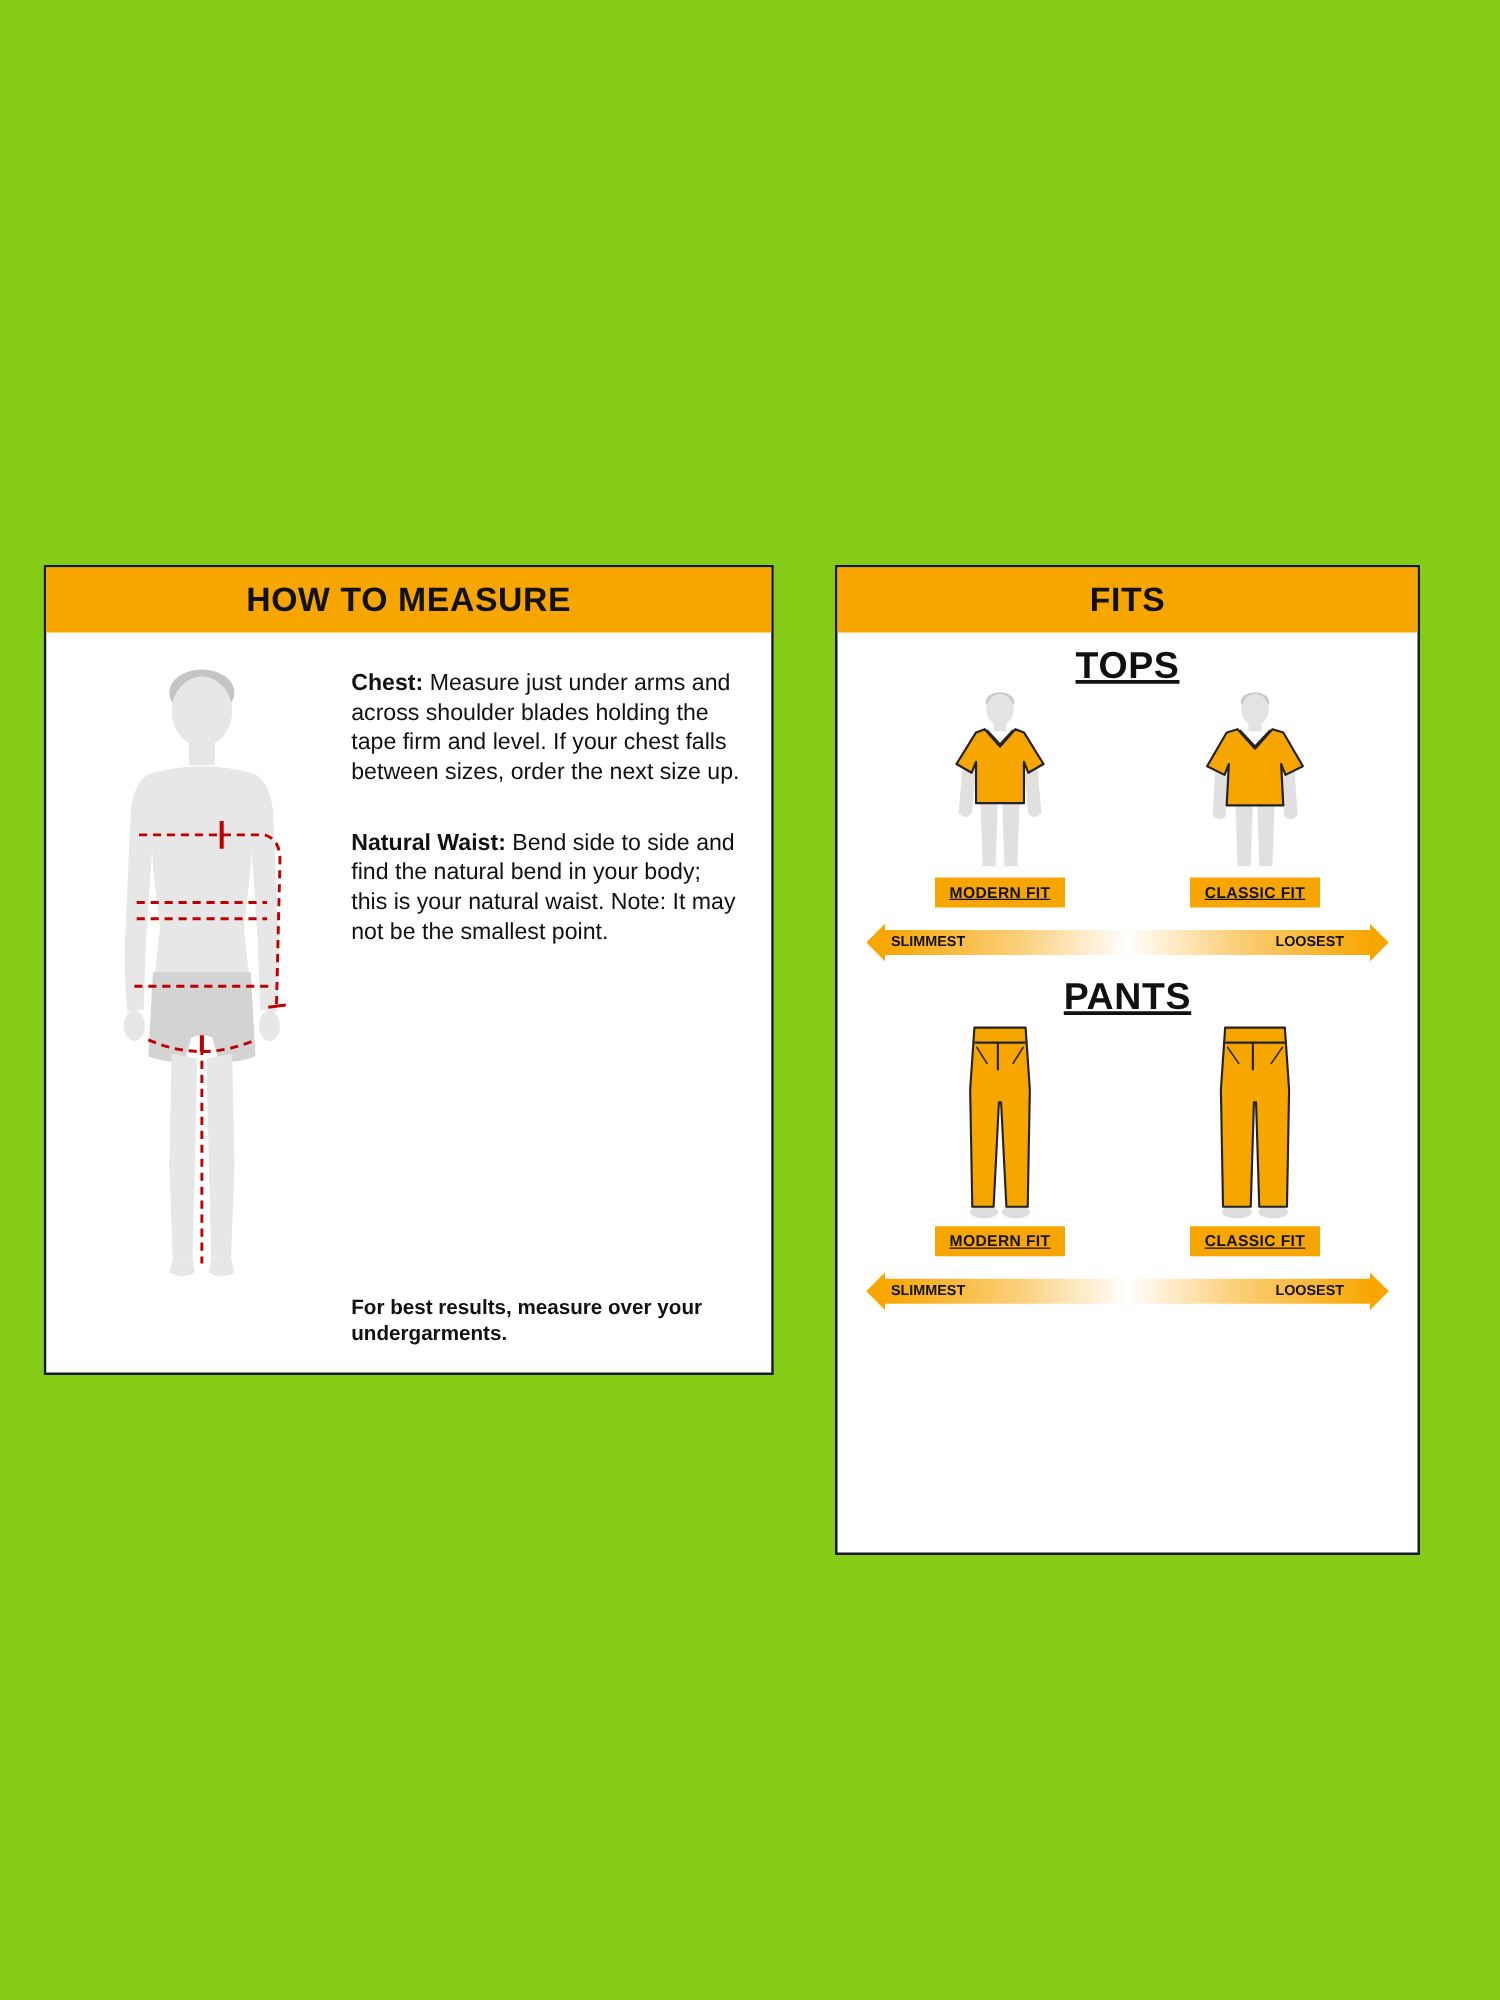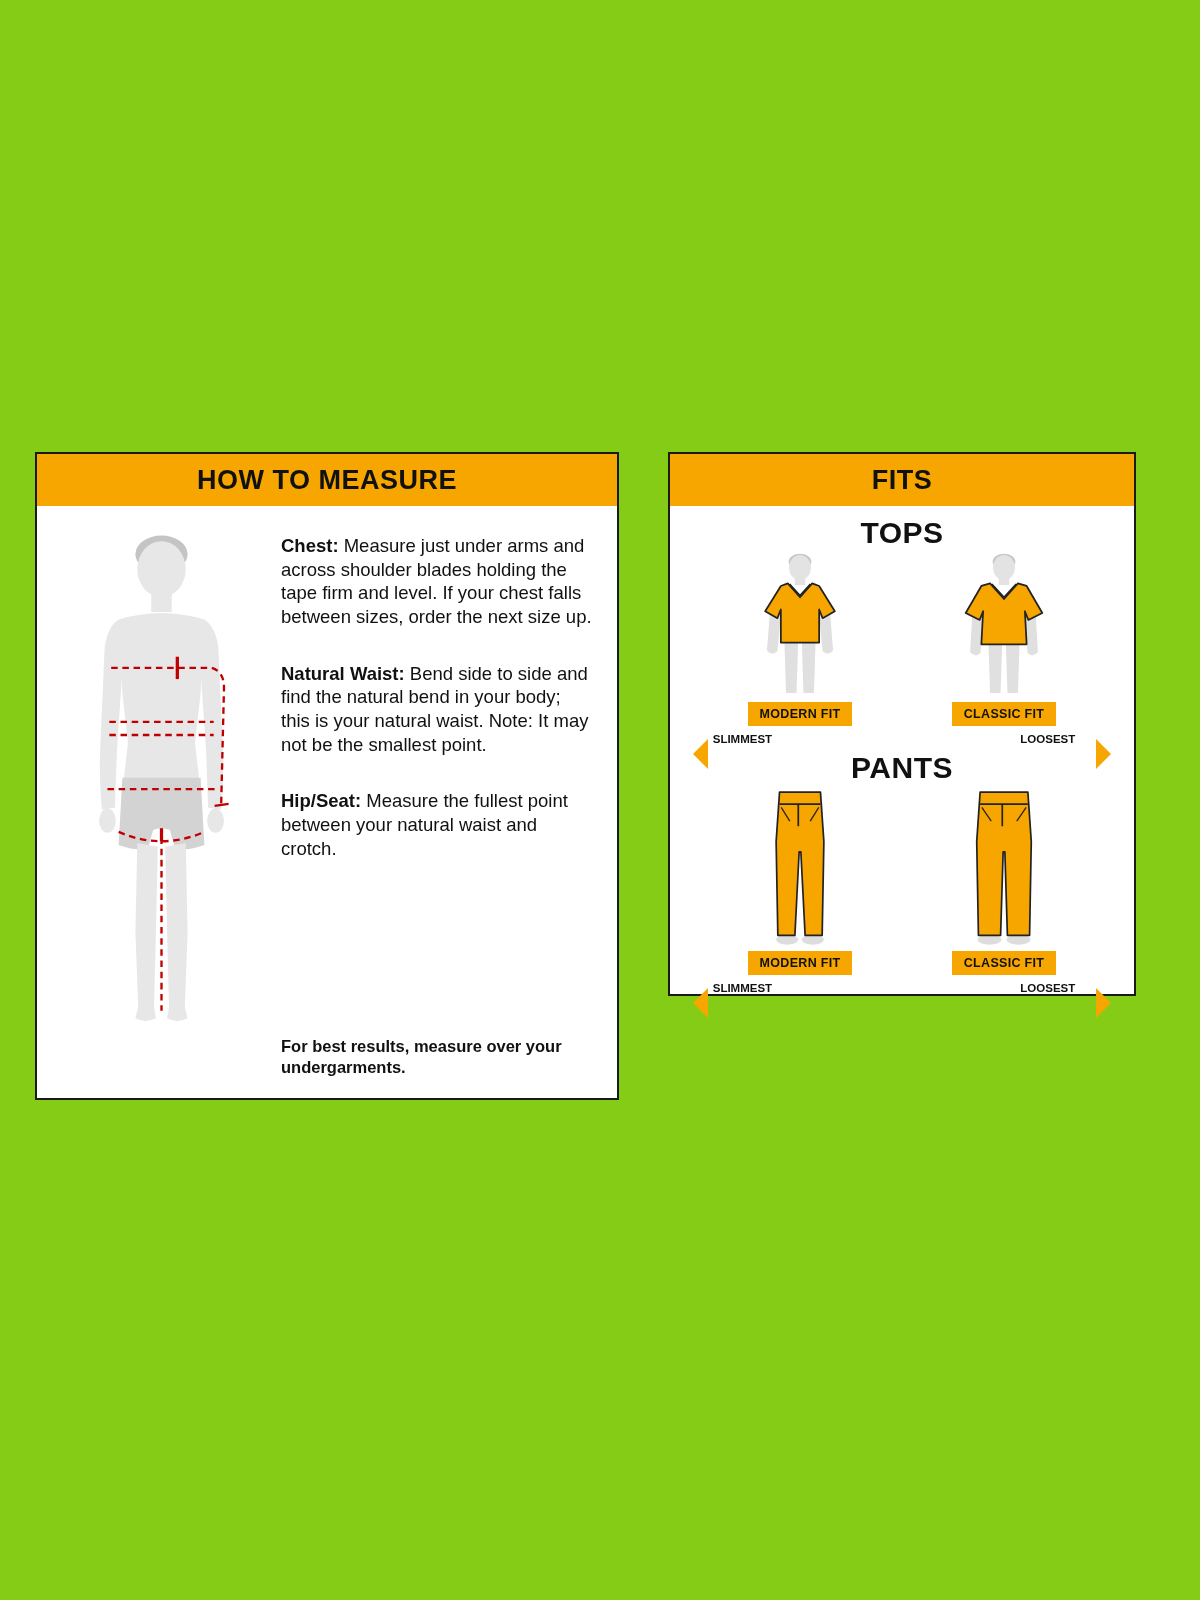--- a/index.html
+++ b/index.html
@@ -2,36 +2,36 @@
 <html><head>
 <meta charset="utf-8">
 <style>
   * { margin:0; padding:0; box-sizing:border-box; }
   html,body { background:#ffffff; }
   body { font-family:"Liberation Sans", sans-serif; color:#111; }
   .page { position:relative; width:1200px; height:1600px; background:#84cc16; overflow:hidden; }
 
   .panel { position:absolute; top:452px; border:2px solid #1a1a1a; background:#fff; }
   .htm-panel { left:35px; width:584px; height:648px; }
-  .fits-panel { left:668px; width:468px; height:544px; }
+  .fits-panel { left:668px; width:468px; height:792px; }
 
   .panel-header { height:52px; background:#F7A600; display:flex; align-items:center; justify-content:center; }
   .panel-header h2 { font-size:27px; font-weight:700; letter-spacing:.5px; color:#111; }
 
   
   .htm-body { display:flex; height:calc(100% - 52px); padding:16px 24px 16px 18px; }
   .figure-wrap { width:212px; flex:0 0 212px; display:flex; align-items:flex-start; justify-content:center; padding-top:8px; }
   .figure-wrap svg { width:205px; height:auto; }
   .copy { flex:1; display:flex; flex-direction:column; padding-left:14px; padding-top:12px; font-size:18.5px; line-height:1.28;gap:12px; }
   .measure-item { margin-bottom:21px; }
   .measure-item strong { font-weight:700; }
   .footnote { margin-top:auto; margin-bottom:4px; font-weight:700; font-size:16.5px; }
 
   
-  .fits-body { display:flex; flex-direction:column; align-items:center; height:calc(100% - 52px); padding:6px 14px 10px; }
+  .fits-body { display:flex; flex-direction:column; align-items:center; height:calc(100% - 52px); padding:6px 14px 10px;text-decoration:underline; }
   .group-heading { font-size:30px; font-weight:800; letter-spacing:.5px; margin:4px 0 2px; }
   .figure-row { display:flex; gap:64px; }
   .fit-figure { display:flex; flex-direction:column; align-items:center; width:140px; }
   .fit-figure svg.top-icon { width:112px; height:148px; }
   .fit-figure svg.pants-icon { width:104px; height:162px; }
   .fit-badge { margin-top:2px; background:#F7A600; color:#111; font-weight:700; font-size:12.5px; letter-spacing:.3px; padding:5px 12px; white-space:nowrap; }
 
   .scale-arrow { position:relative; width:96%; height:30px; margin:13px 0 8px; }
   .arrow-bar { position:absolute; left:13px; right:13px; top:5px; bottom:5px;
                background:linear-gradient(90deg,#F7A600 0%,#FBCF7A 28%,#FFFFFF 50%,#FBCF7A 72%,#F7A600 100%); }
@@ -94,24 +94,20 @@
 
       <div class="copy">
         <p class="measure-item">
           <strong>Chest:</strong>
           <span>Measure just under arms and across shoulder blades holding the tape firm and level. If your chest falls between sizes, order the next size up.</span>
         </p>
         <p class="measure-item">
           <strong>Natural Waist:</strong>
           <span>Bend side to side and find the natural bend in your body; this is your natural waist. Note: It may not be the smallest point.</span>
         </p>
-        <p class="measure-item">
-          <strong>Hip/Seat:</strong>
-          <span>Measure the fullest point between your natural waist and crotch.</span>
-        </p>
         <p class="footnote">For best results, measure over your undergarments.</p>
       </div>
     </div>
   </section>
 
   <section class="panel fits-panel">
     <header class="panel-header">
       <h2>FITS</h2>
     </header>
     <div class="fits-body">

